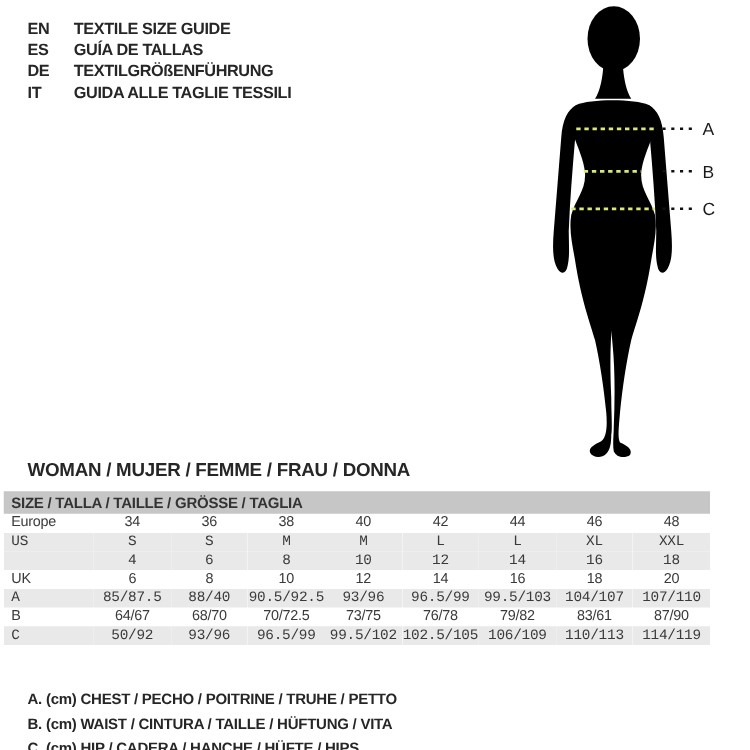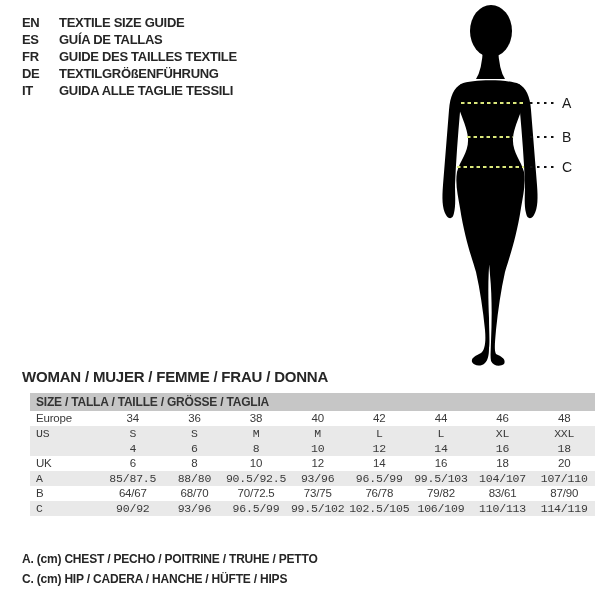--- a/index.html
+++ b/index.html
@@ -25,21 +25,21 @@
   .figure-svg{position:absolute;left:420px;top:0;width:180px;height:380px;}
   .sil{fill:var(--silhouette);}
   .dash-line{stroke:var(--dash);stroke-width:2.2;stroke-dasharray:3.5 3;fill:none;}
   .dot-line{stroke:var(--marker-line);stroke-width:2;stroke-dasharray:2.5 4.5;fill:none;}
   .marker-letter{font-family:"Liberation Sans",sans-serif;font-size:14px;font-weight:400;fill:#1a1a1a;}
 
   
   .woman-heading{position:absolute;left:22px;top:368px;font-size:15px;font-weight:700;color:var(--text);letter-spacing:-0.2px;}
 
   
-  .size-table-wrap{position:absolute;left:30px;top:393px;width:565px;}
+  .size-table-wrap{position:absolute;left:3px;top:393px;width:565px;}
   .size-table-header{height:18px;line-height:18px;background:var(--header-bar);color:#333;font-size:12px;font-weight:700;padding-left:6px;letter-spacing:-0.2px;}
   table.size-table{width:100%;border-collapse:collapse;table-layout:fixed;}
   table.size-table td{height:15px;line-height:15px;font-size:11.5px;color:var(--table-text);text-align:center;padding:0;letter-spacing:-0.2px;white-space:nowrap;overflow:hidden;}
   table.size-table td.row-label{width:72px;text-align:left;padding-left:6px;margin-left:20px;}
   table.size-table tr.shaded{background:var(--row-shade);font-family:Liberation Mono, monospace;}
 
   
   .legend{position:absolute;left:22px;top:538px;margin-top:12px;}
   .legend-line{height:19.7px;line-height:19.7px;font-size:12px;font-weight:700;color:var(--text);letter-spacing:-0.2px;white-space:nowrap;}
 </style>
@@ -52,24 +52,20 @@
     <div class="lang-row">
       <span class="lang-code">EN</span>
       <span class="lang-label">TEXTILE SIZE GUIDE</span>
     </div>
 
     <div class="lang-row">
       <span class="lang-code">ES</span>
       <span class="lang-label">GUÍA DE TALLAS</span>
     </div>
 
-    <div class="lang-row">
-      <span class="lang-code">FR</span>
-      <span class="lang-label">GUIDE DES TAILLES TEXTILE</span>
-    </div>
 
     <div class="lang-row">
       <span class="lang-code">DE</span>
       <span class="lang-label">TEXTILGRÖßENFÜHRUNG</span>
     </div>
 
     <div class="lang-row">
       <span class="lang-code">IT</span>
       <span class="lang-label">GUIDA ALLE TAGLIE TESSILI</span>
     </div>
@@ -191,54 +187,55 @@
             <td>10</td>
             <td>12</td>
             <td>14</td>
             <td>16</td>
             <td>18</td>
             <td>20</td>
           </tr>
           <tr class="shaded">
             <td class="row-label">A</td>
             <td>85/87.5</td>
-            <td>88/80</td>
+            <td>88/40</td>
             <td>90.5/92.5</td>
             <td>93/96</td>
             <td>96.5/99</td>
             <td>99.5/103</td>
             <td>104/107</td>
             <td>107/110</td>
           </tr>
           <tr>
             <td class="row-label">B</td>
             <td>64/67</td>
             <td>68/70</td>
             <td>70/72.5</td>
             <td>73/75</td>
             <td>76/78</td>
             <td>79/82</td>
             <td>83/61</td>
             <td>87/90</td>
           </tr>
           <tr class="shaded">
             <td class="row-label">C</td>
-            <td>90/92</td>
+            <td>50/92</td>
             <td>93/96</td>
             <td>96.5/99</td>
             <td>99.5/102</td>
             <td>102.5/105</td>
             <td>106/109</td>
             <td>110/113</td>
             <td>114/119</td>
           </tr>
         </tbody>
     </table>
   </div>
 
   <div class="legend">
     <div class="legend-line">A. (cm) CHEST / PECHO / POITRINE / TRUHE / PETTO</div>
 
+    <div class="legend-line">B. (cm) WAIST / CINTURA / TAILLE / HÜFTUNG / VITA</div>
 
     <div class="legend-line">C. (cm) HIP / CADERA / HANCHE / HÜFTE / HIPS</div>
   </div>
 
 </div>
 
 </body></html>

